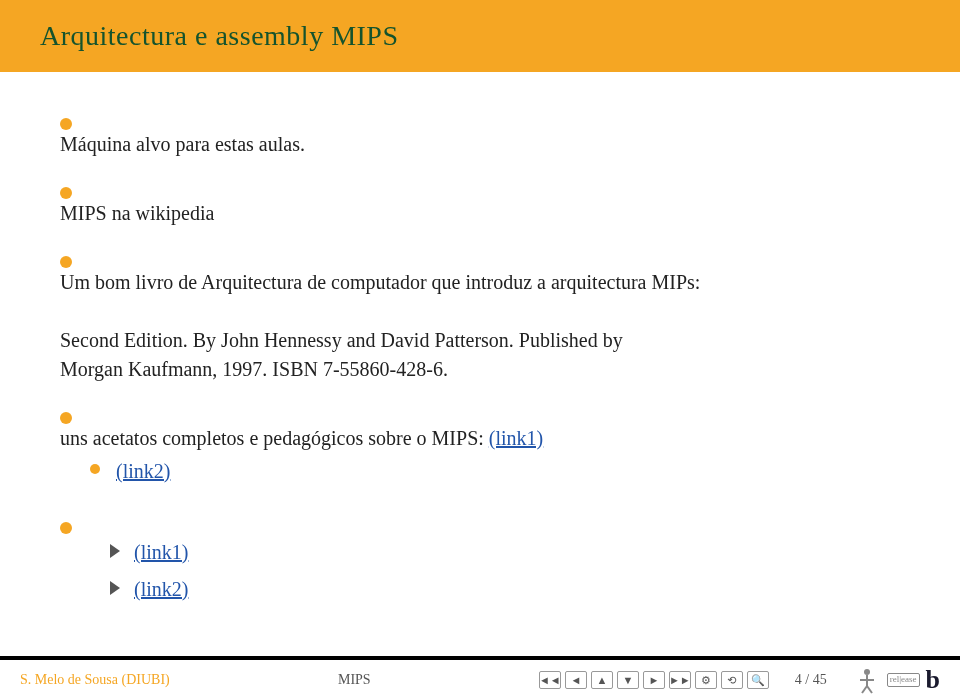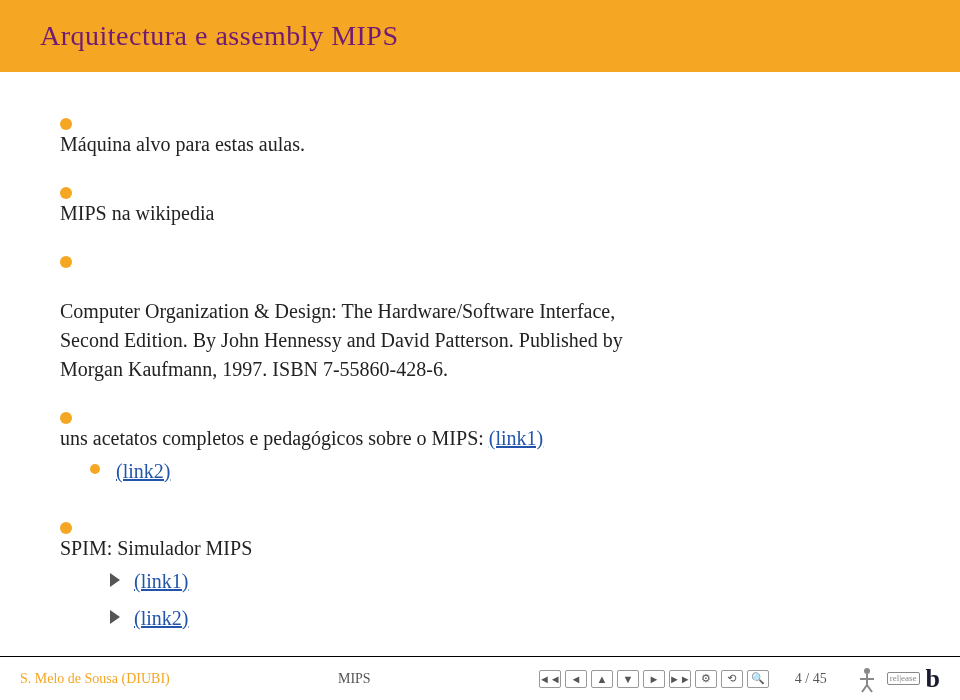--- a/index.html
+++ b/index.html
@@ -16,21 +16,21 @@
     
     .header-bar {
       background: #F5A623;
       padding: 18px 40px 18px 40px;
       min-height: 72px;
       display: flex;
       align-items: center;
     }
 
     .header-title {
-      color: #701a75;
+      color: #14532d;
       font-size: 28px;
       font-weight: normal;
       font-family: 'Computer Modern', Georgia, serif;
       letter-spacing: 0.5px;
     }
 
     
     .main-content {
       padding: 40px 60px 20px 60px;
     }
@@ -119,21 +119,21 @@
     }
 
     
     .footer {
       position: absolute;
       bottom: 0;
       left: 0;
       right: 0;
       height: 44px;
       background: #ffffff;
-      border-top: 1px solid #000000;
+      border-top: 4px solid #000000;
       display: flex;
       align-items: center;
       justify-content: space-between;
       padding: 0 20px;
     }
 
     .footer-left {
       color: #F5A623;
       font-size: 14px;
     }
@@ -197,22 +197,22 @@
     <li>
       <span class="bullet-dot"></span>
       <span class="bullet-text">
         <span>MIPS na wikipedia</span>
       </span>
     </li>
 
     <li>
       <span class="bullet-dot"></span>
       <span class="bullet-text">
+        <span>Um bom livro de Arquitectura de computador que introduz a arquitectura MIPs:</span><br>
         <br>
-        <span>Computer Organization &amp; Design: The Hardware/Software Interface,</span><br>
         <span>Second Edition. By John Hennessy and David Patterson. Published by</span><br>
         <span>Morgan Kaufmann, 1997. ISBN 7-55860-428-6.</span>
       </span>
     </li>
 
     <li>
       <span class="bullet-dot"></span>
       <span class="bullet-text">
         <span>uns acetatos completos e pedagógicos sobre o MIPS: </span><span style="color:#2255aa;text-decoration:underline;cursor:pointer;">(link1)</span>
         <ul class="sub-list">
@@ -220,21 +220,20 @@
             <span class="sub-bullet-dot"></span>
             <span style="color:#2255aa;text-decoration:underline;cursor:pointer;">(link2)</span>
           </li>
         </ul>
       </span>
     </li>
 
     <li>
       <span class="bullet-dot"></span>
       <span class="bullet-text">
-        <span>SPIM: Simulador MIPS</span>
         <ul class="arrow-list">
           <li>
             <span class="arrow-icon"></span>
             <span style="color:#2255aa;text-decoration:underline;cursor:pointer;">(link1)</span>
           </li>
           <li>
             <span class="arrow-icon"></span>
             <span style="color:#2255aa;text-decoration:underline;cursor:pointer;">(link2)</span>
           </li>
         </ul>

